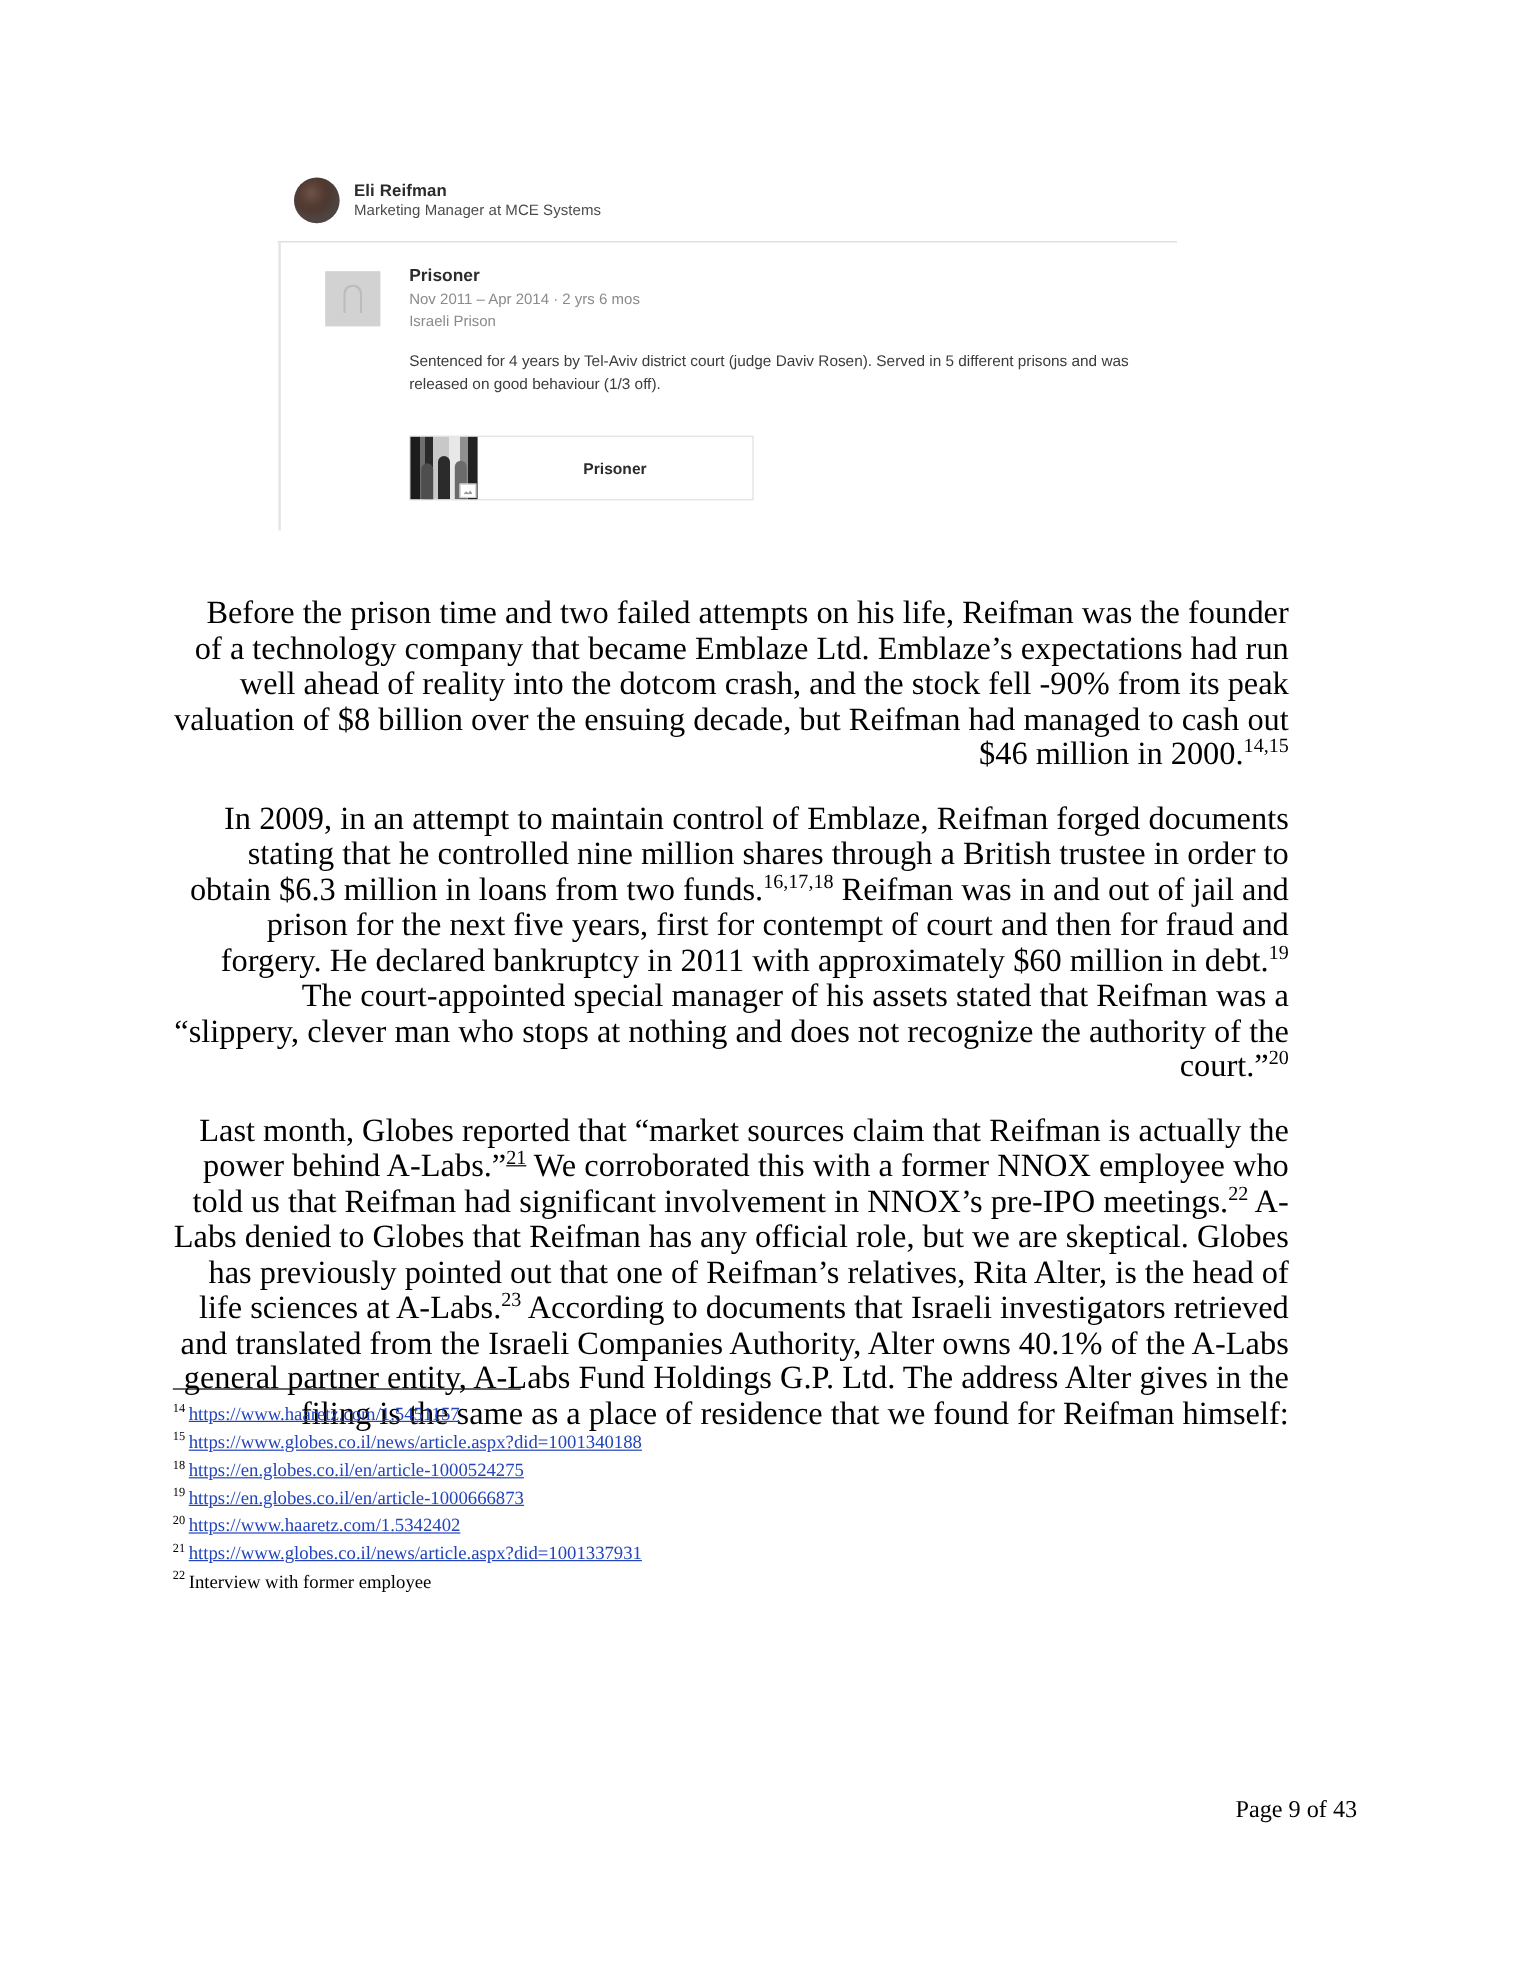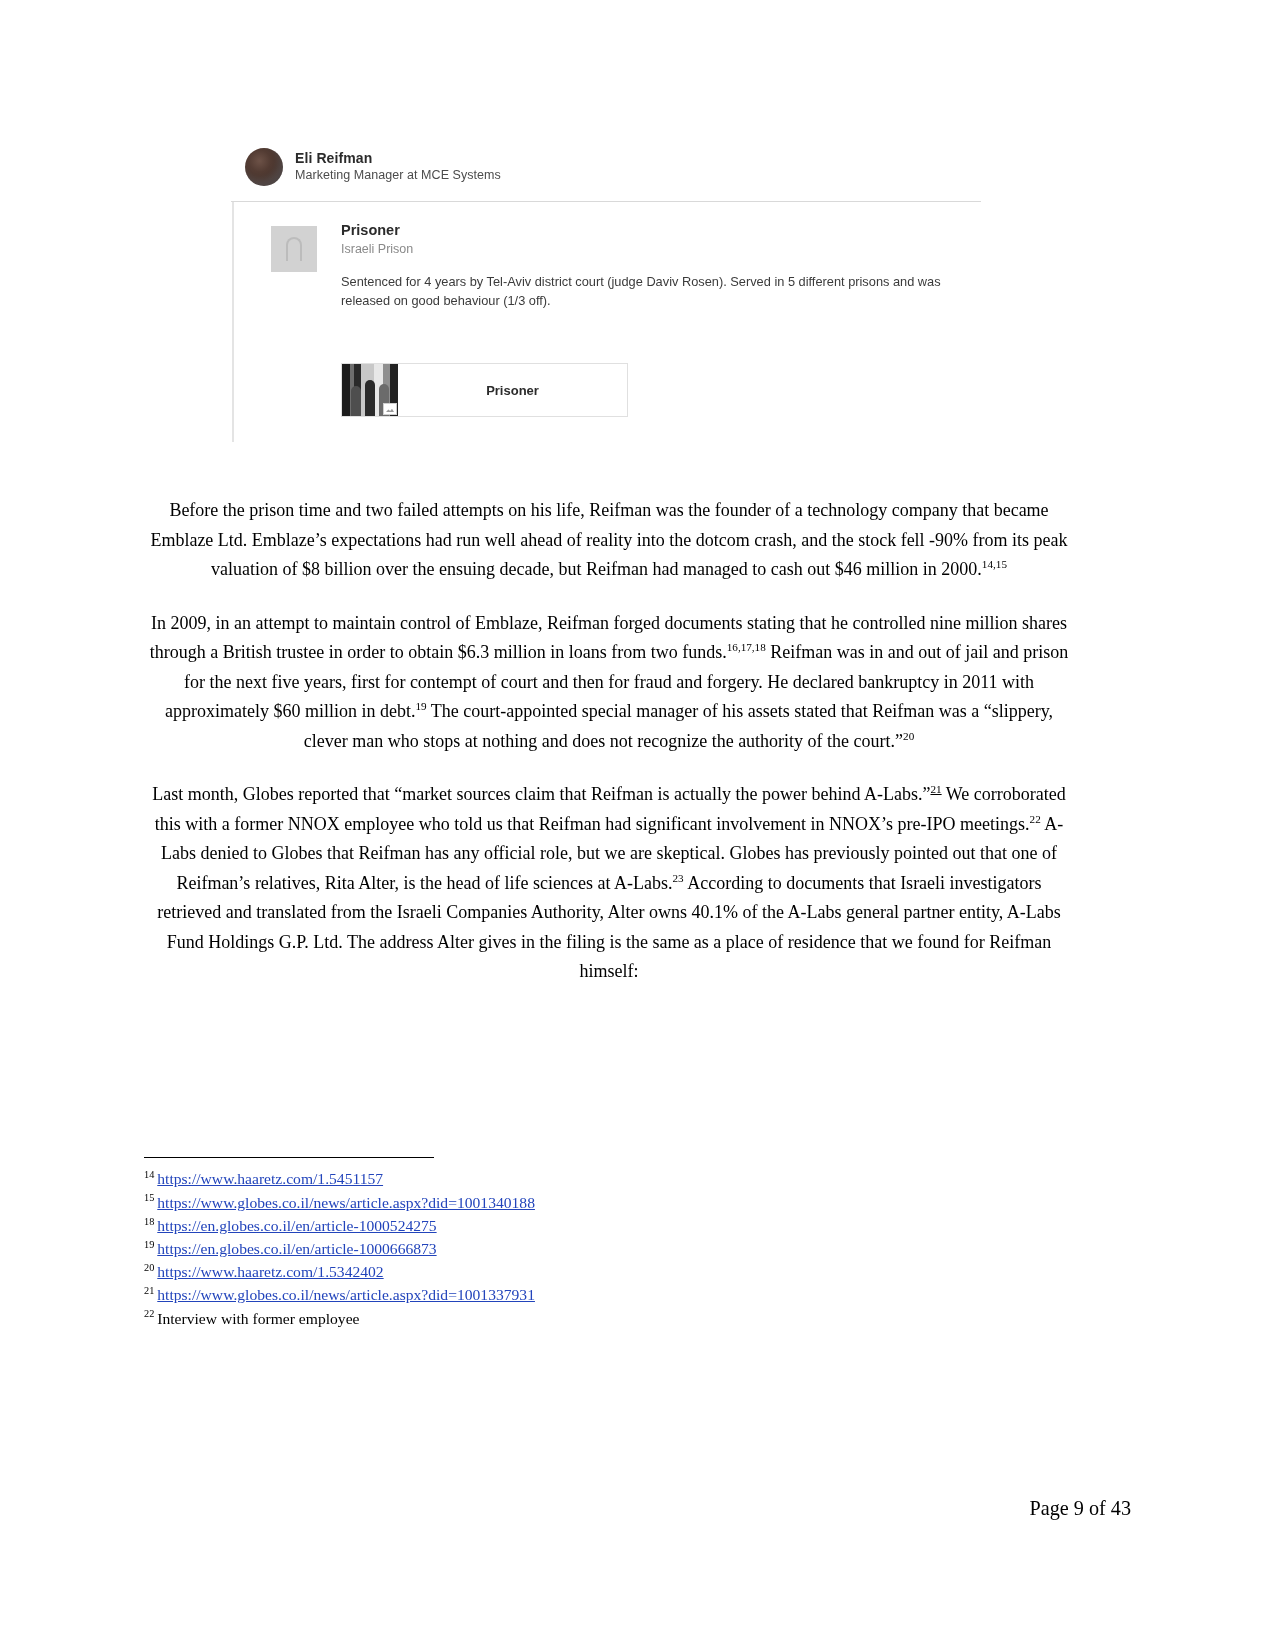--- a/index.html
+++ b/index.html
@@ -189,23 +189,23 @@
 
   
   .doc {
     position: absolute;
     left: 144px;
     top: 496px;
     width: 930px;
   }
   .doc p {
     margin: 0 0 24px 0;
-    font-size: 18px;
+    font-size: 27px;
     line-height: 29.5px;
-    text-align: center;
+    text-align: right;
     color: #000;
   }
   .doc p:last-child { margin-bottom: 0; }
   sup {
     font-size: 0.62em;
     vertical-align: super;
     line-height: 0;
   }
   sup.link { text-decoration: underline; }
 
@@ -270,20 +270,21 @@
 
   <div class="li-divider"></div>
   <div class="li-leftrule"></div>
 
   <div class="li-exp">
     <div class="li-exp-logo">
       <div class="glyph"></div>
     </div>
     <div class="li-exp-body">
       <div class="li-role">Prisoner</div>
+      <div class="li-dates">Nov 2011 – Apr 2014 · 2 yrs 6 mos</div>
       <div class="li-location">Israeli Prison</div>
       <div class="li-desc">Sentenced for 4 years by Tel-Aviv district court (judge Daviv Rosen). Served in 5 different prisons and was released on good behaviour (1/3 off).</div>
     </div>
   </div>
 
   <div class="li-media">
     <div class="li-media-thumb">
       <div class="fig f1"></div>
       <div class="fig f2"></div>
       <div class="fig f3"></div>

